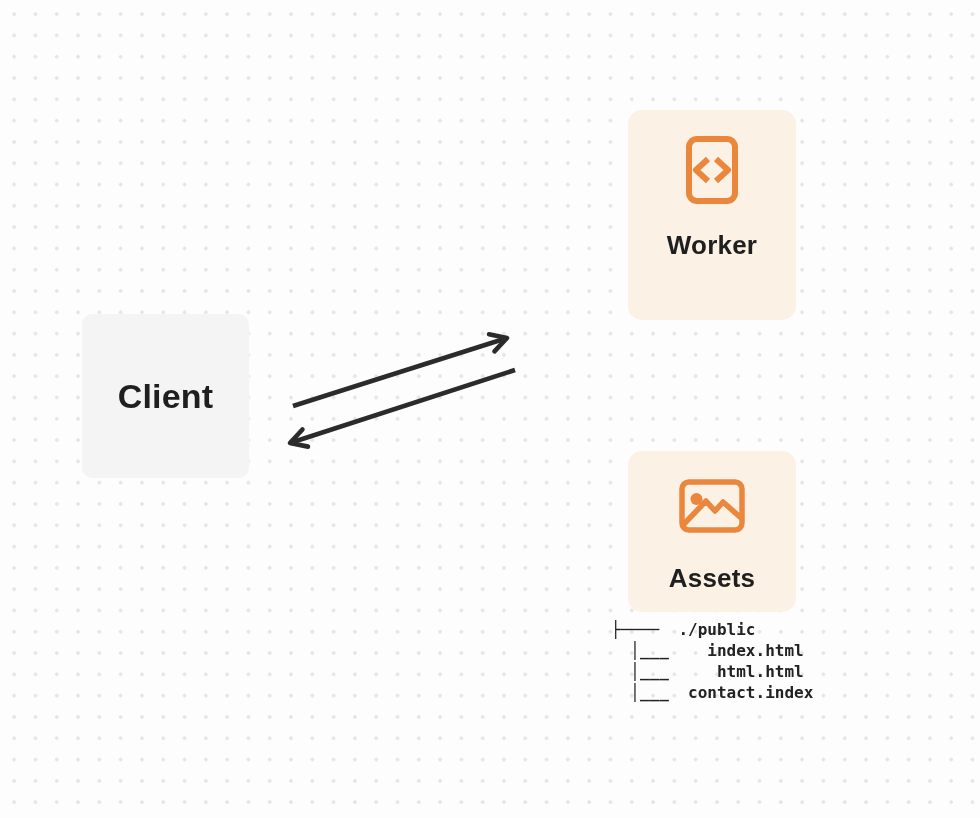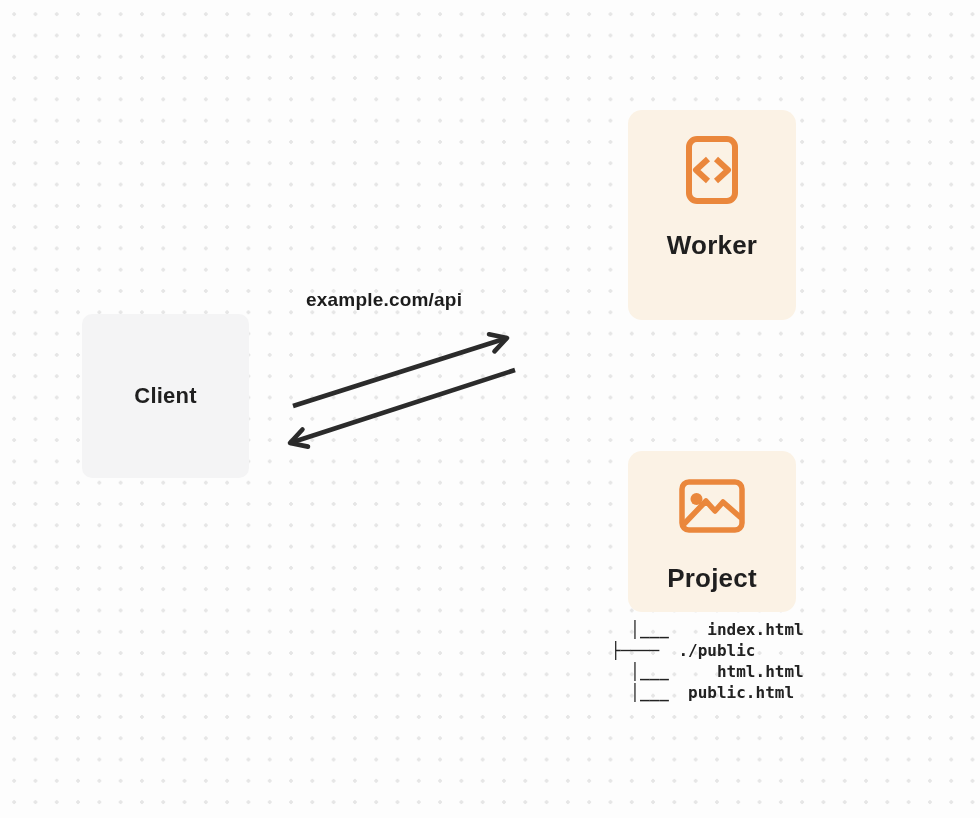--- a/index.html
+++ b/index.html
@@ -23,21 +23,21 @@
     background-position:3.5px 3.5px;
     font-family:"Liberation Sans", sans-serif;
     color:var(--ink);
   }
   
   .client-card{
     position:absolute;left:82px;top:314px;width:167px;height:164px;
     background:var(--client-bg);border-radius:10px;
     display:flex;align-items:center;justify-content:center;
   }
-  .client-card .box-label{font-size:22px;font-weight:700;color:var(--ink);letter-spacing:.2px;}
+  .client-card .box-label{font-size:34px;font-weight:700;color:var(--ink);letter-spacing:.2px;}
   
   .conn-label{
     position:absolute;left:306px;top:289px;
     font-size:19px;font-weight:700;color:#1C1C1C;letter-spacing:.2px;
     white-space:nowrap;
   }
   
   .arrows{position:absolute;left:270px;top:320px;width:260px;height:140px;overflow:visible;}
   .arrows line{stroke:var(--arrow);stroke-width:4.6;stroke-linecap:butt;}
   .arrowhead-path{fill:none;stroke:var(--arrow);stroke-width:4.6;stroke-linecap:round;stroke-linejoin:round;}
@@ -73,21 +73,20 @@
 </style>
 </head>
 <body>
 
 <div class="stage">
 
   <div class="client-card">
     <span class="box-label">Client</span>
   </div>
 
-  <div class="conn-label">example.com/api</div>
 
   <svg class="arrows" viewBox="0 0 260 140">
     <defs>
       <marker id="arrowhead" markerUnits="userSpaceOnUse" markerWidth="30" markerHeight="30" refX="21" refY="12" orient="auto">
         <path class="arrowhead-path" d="M5,3 L21,12 L5,21"></path>
       </marker>
     </defs>
     <line x1="23" y1="86" x2="237" y2="18" marker-end="url(#arrowhead)"></line>
     <line x1="245" y1="50" x2="20" y2="123" marker-end="url(#arrowhead)"></line>
   </svg>
@@ -101,23 +100,23 @@
     </svg>
     <span class="box-label">Worker</span>
   </div>
 
   <div class="cream-card assets-card">
     <svg class="icon-svg" width="66" height="54" viewBox="0 0 66 54">
       <rect class="icon-stroke" x="3" y="3" width="60" height="48" rx="7" stroke-width="5.5"></rect>
       <circle class="icon-fill" cx="17.5" cy="20" r="6"></circle>
       <path class="icon-stroke" d="M5,45 L27,22 L36,32 L44,23 L61,38" stroke-width="5.5" stroke-linecap="round"></path>
     </svg>
-    <span class="box-label">Project</span>
+    <span class="box-label">Assets</span>
   </div>
 
   <div class="file-tree">
+    <span class="tree-line">├────  ./public</span>
     <span class="tree-line">  │___    index.html</span>
-    <span class="tree-line">├────  ./public</span>
     <span class="tree-line">  │___     html.html</span>
-    <span class="tree-line">  │___  public.html</span>
+    <span class="tree-line">  │___  contact.index</span>
   </div>
 
 </div>
 
 </body></html>

